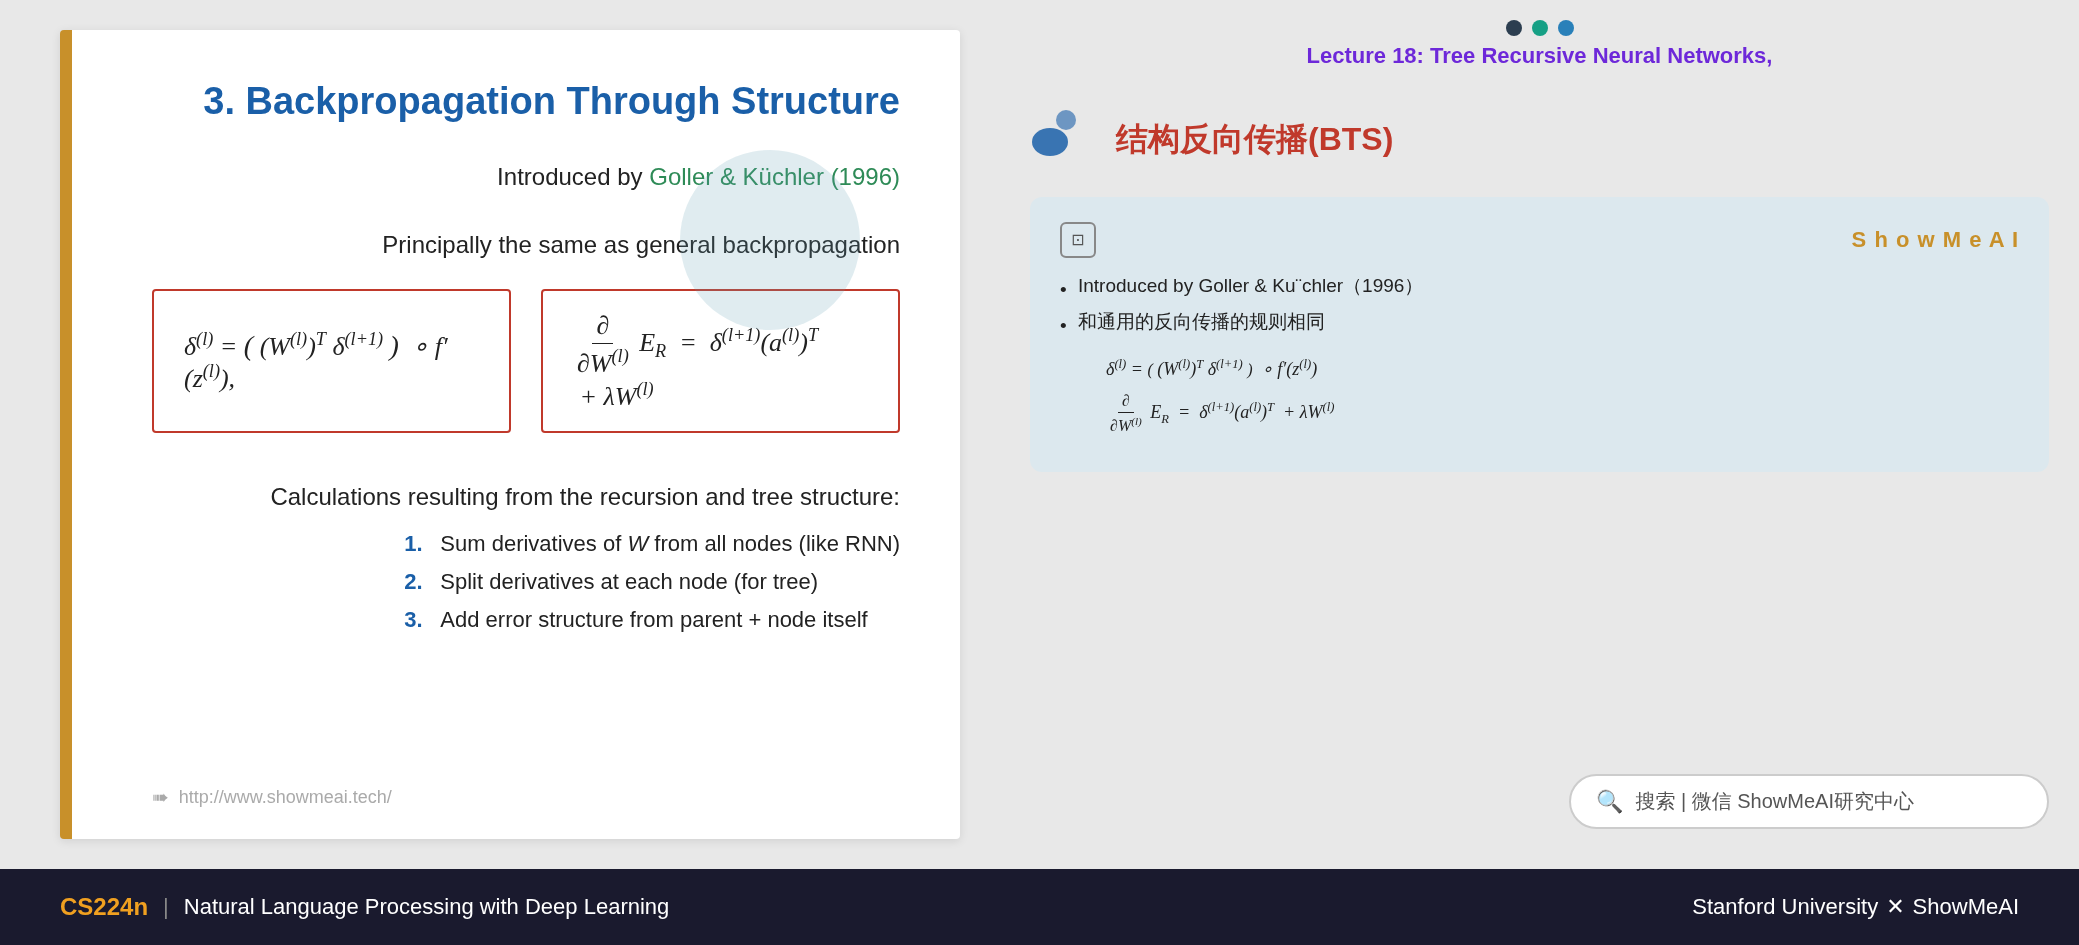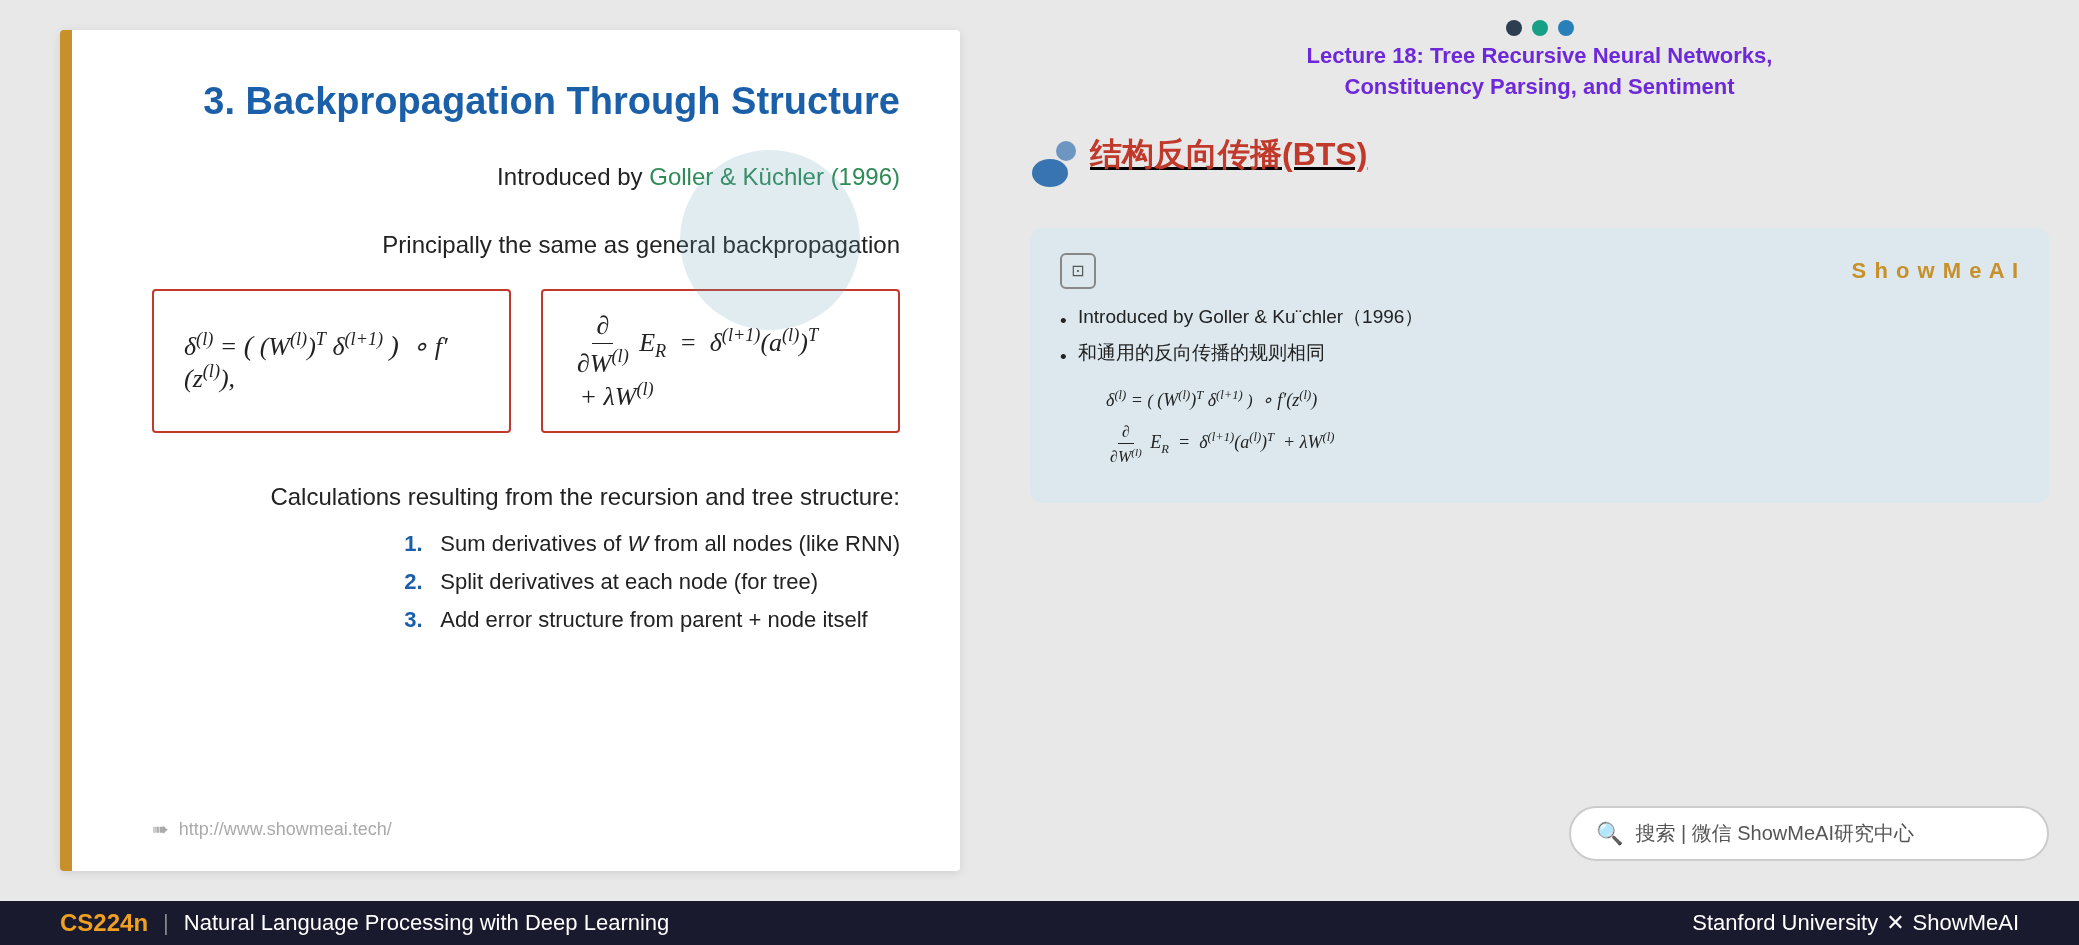--- a/index.html
+++ b/index.html
@@ -150,24 +150,23 @@
       text-align: center;
       font-size: 22px;
       font-weight: bold;
       color: #6d28d9;
       line-height: 1.4;
       margin-bottom: 5px;
     }
 
     .right-heading {
       display: flex;
-      align-items: flex-start;
-      gap: 0;
+      align-items: flex-end;
+      gap: 26px;
       margin-bottom: 15px;
-      text-decoration: underline;
     }
 
     .right-icon {
       width: 60px;
       height: 60px;
       position: relative;
     }
 
     .right-heading-text {
       font-size: 32px;
@@ -272,21 +271,21 @@
       min-width: 480px;
     }
 
     .search-icon {
       font-size: 22px;
       color: #888;
     }
 
     
     .footer {
-      height: 44px;
+      height: 76px;
       background: #1a1a2e;
       display: flex;
       align-items: center;
       padding: 0 60px;
       justify-content: space-between;
       flex-shrink: 0;
     }
 
     .footer-left {
       display: flex;
@@ -411,21 +410,20 @@
     <div class="right-panel">
 
       <div style="display:flex; flex-direction:column; align-items:center; margin-bottom:5px;">
         <div class="dots-row">
           <div class="dot dot-dark"></div>
           <div class="dot dot-teal"></div>
           <div class="dot dot-blue"></div>
         </div>
         <div class="lecture-title">
           <div>Lecture 18: Tree Recursive Neural Networks,</div>
-          <div>Constituency Parsing, and Sentiment</div>
         </div>
       </div>
 
       <div class="right-heading">
 
         <div class="right-icon">
           <svg width="60" height="60" viewBox="0 0 60 60">
             <ellipse cx="20" cy="40" rx="18" ry="14" fill="#1a5fa8" opacity="0.85"></ellipse>
             <circle cx="36" cy="18" r="10" fill="#1a5fa8" opacity="0.6"></circle>
           </svg>

